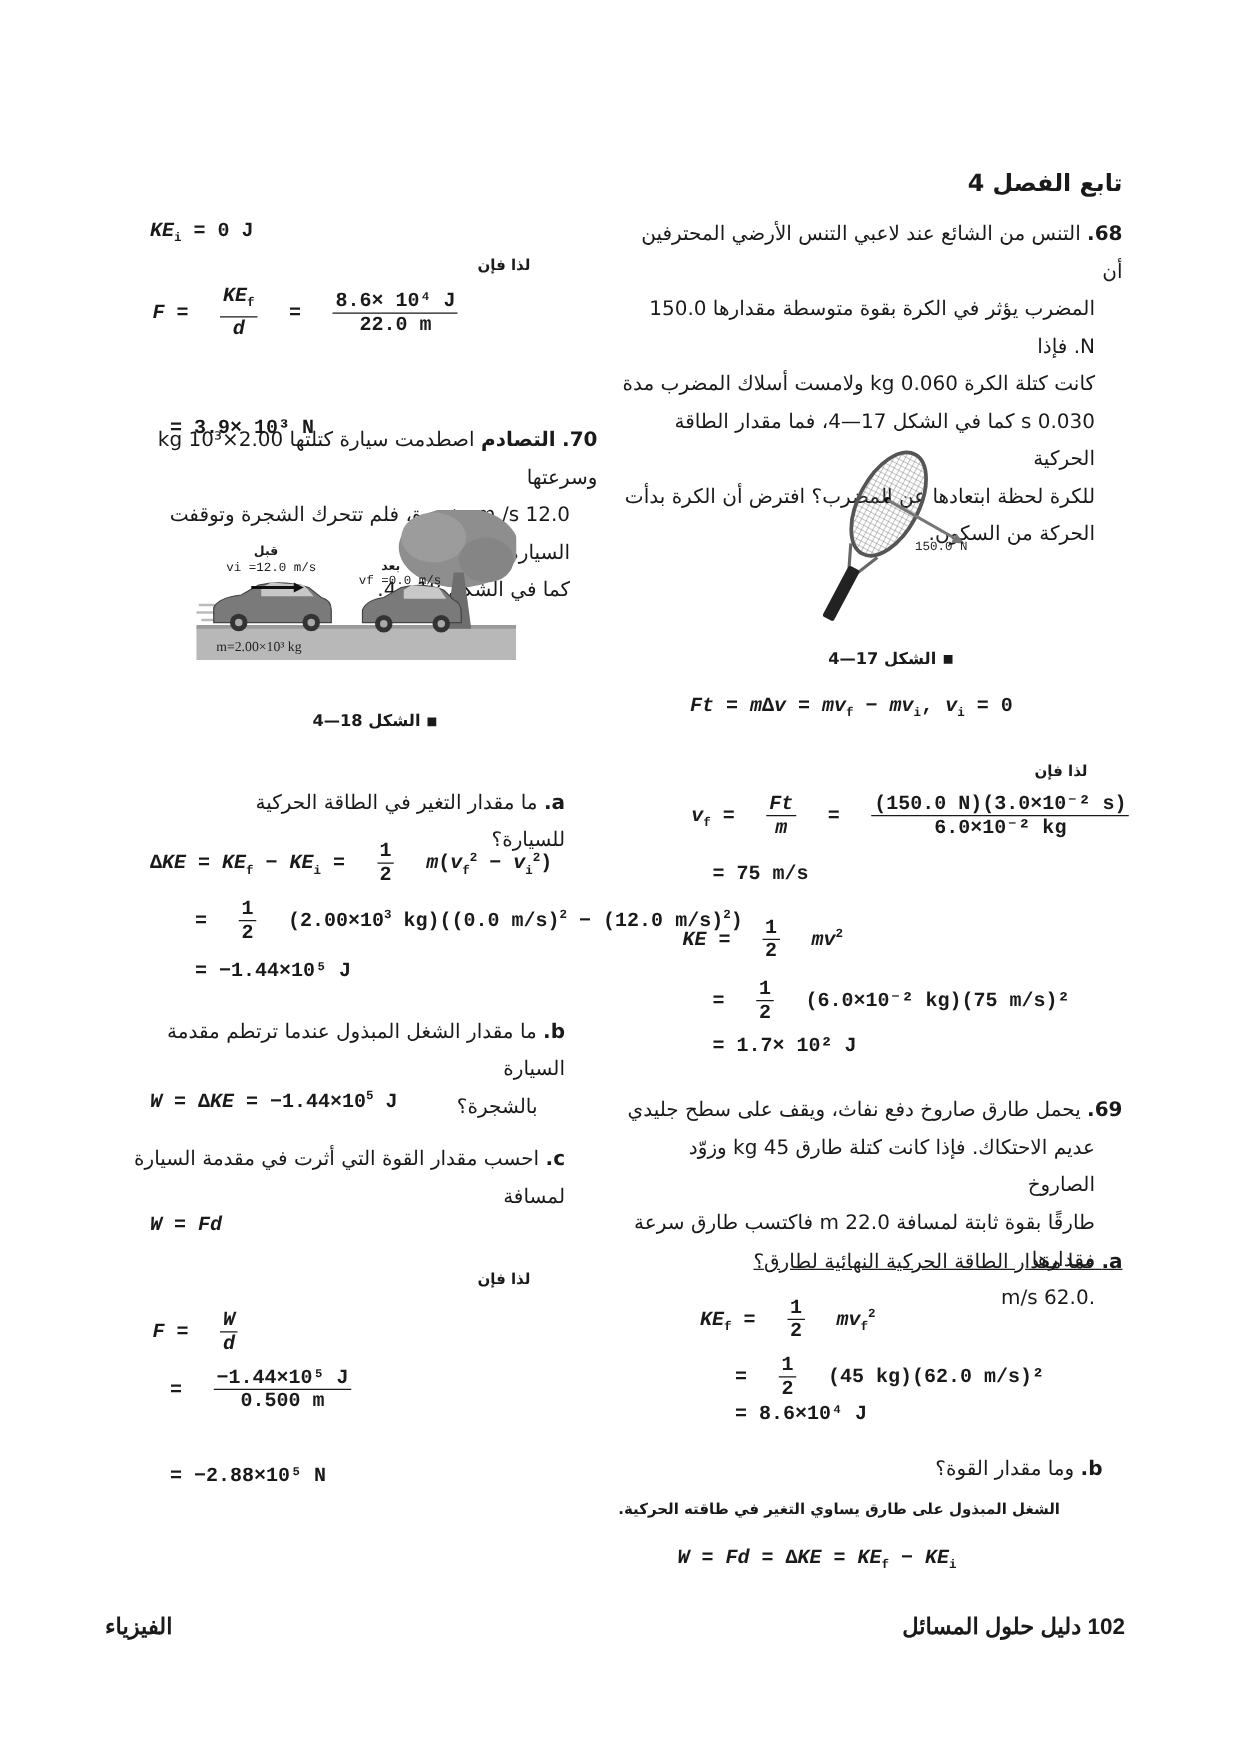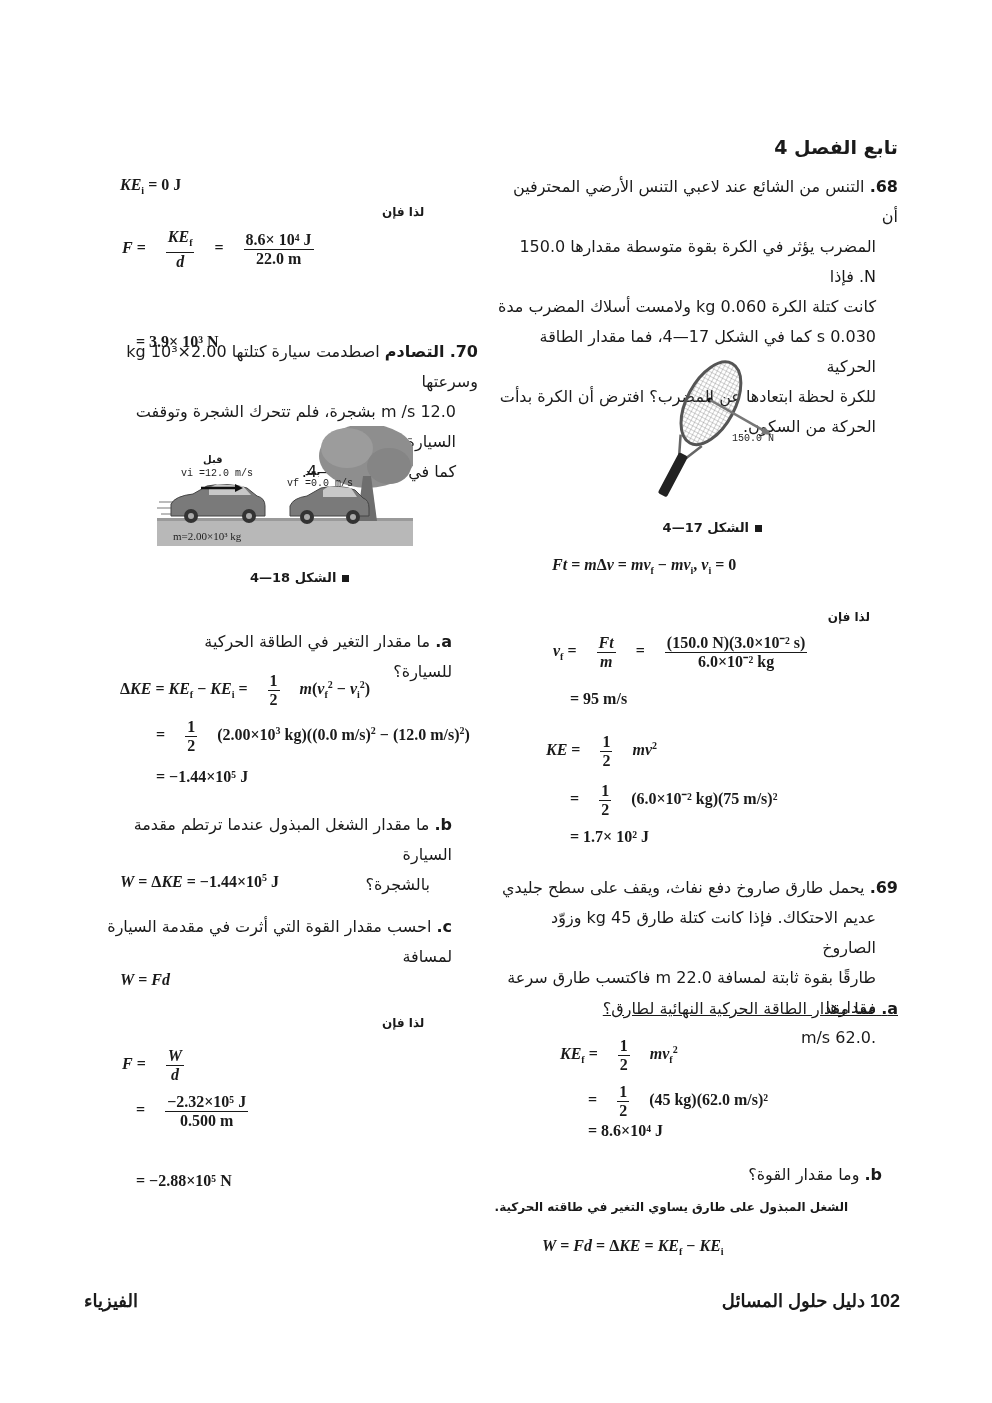--- a/index.html
+++ b/index.html
@@ -2,21 +2,21 @@
 <html><head>
 <meta charset="utf-8">
 <style>
   html, body { margin:0; padding:0; background:#ffffff; }
   body { width:992px; height:1403px; position:relative; overflow:hidden; color:#1a1a1a;
          font-family:"DejaVu Serif", serif; }
   .abs { position:absolute; }
   .ar { direction:rtl; text-align:right; font-family:"DejaVu Sans", sans-serif; font-size:16px; line-height:30px; }
   .ar-bold { font-weight:bold; }
   .num { font-weight:bold; font-family:"DejaVu Sans", sans-serif; }
-  .eq { font-family:Liberation Serif, serif; font-weight:bold; font-size:16px; white-space:nowrap; direction:ltr; }
+  .eq { font-family:Liberation Mono, monospace; font-weight:bold; font-size:16px; white-space:nowrap; direction:ltr; }
   .eq i { font-style:italic; }
   .frac { display:inline-block; vertical-align:middle; text-align:center; margin:0 16px; }
   .frac .n { display:block; border-bottom:1.5px solid #1a1a1a; padding:0 2px; line-height:18px; }
   .frac .d { display:block; padding:0 2px; line-height:18px; }
   .small-ar { font-family:"DejaVu Sans", sans-serif; font-weight:bold; font-size:12px; direction:rtl; }
   .caption { font-family:"DejaVu Sans", sans-serif; font-weight:bold; font-size:13px; direction:rtl; }
   .caption .sq { display:inline-block; width:7px; height:7px; background:#1a1a1a; margin-left:6px; vertical-align:middle; }
   .header-title { font-family:"DejaVu Sans", sans-serif; font-weight:bold; font-size:19px; direction:rtl; }
   .footer { font-family:Liberation Sans, sans-serif; font-weight:bold; font-size:18px; }
   sub, sup { font-size:10px; }
@@ -58,21 +58,21 @@
   <span class="sq"></span><span>الشكل 17—4</span>
 </div>
 
 <div class="abs eq" style="left:552px; top:556px;">
   <i>Ft</i> = <i>m</i>Δ<i>v</i> = <i>mv</i><sub>f</sub> − <i>mv</i><sub>i</sub>, <i>v</i><sub>i</sub> = 0
 </div>
 <div class="abs small-ar" style="right:122px; top:610px;">لذا فإن</div>
 <div class="abs eq" style="left:553px; top:634px;">
   <i>v</i><sub>f</sub> = <span class="frac"><span class="n"><i>Ft</i></span><span class="d"><i>m</i></span></span> = <span class="frac"><span class="n">(150.0 N)(3.0×10⁻² s)</span><span class="d">6.0×10⁻² kg</span></span>
 </div>
-<div class="abs eq" style="left:570px; top:690px;">= 95 m/s</div>
+<div class="abs eq" style="left:570px; top:690px;">= 75 m/s</div>
 <div class="abs eq" style="left:546px; top:733px;">
   <i>KE</i> = <span class="frac"><span class="n">1</span><span class="d">2</span></span> <i>mv</i><sup>2</sup>
 </div>
 <div class="abs eq" style="left:570px; top:782px;">
   = <span class="frac"><span class="n">1</span><span class="d">2</span></span> <span>(6.0×10⁻² kg)(75 m/s)²</span>
 </div>
 <div class="abs eq" style="left:570px; top:828px;">= 1.7× 10² J</div>
 
 <div class="abs ar" style="right:94px; top:873px; width:400px;">
   <div><span class="num">69.</span> <span>يحمل طارق صاروخ دفع نفاث، ويقف على سطح جليدي</span></div>
@@ -107,21 +107,21 @@
   <i>F</i> = <span class="frac"><span class="n"><i>KE</i><sub>f</sub></span><span class="d"><i>d</i></span></span> = <span class="frac"><span class="n">8.6× 10⁴ J</span><span class="d">22.0 m</span></span>
 </div>
 <div class="abs eq" style="left:136px; top:290px;margin-top:43px;">= 3.9× 10³ N</div>
 
 <div class="abs ar" style="left:88px; top:337px; width:390px;">
   <div><span class="num">70.</span> <span class="ar-bold">التصادم</span> <span>اصطدمت سيارة كتلتها 2.00×10³ kg وسرعتها</span></div>
   <div style="padding-right:22px">12.0 m /s بشجرة، فلم تتحرك الشجرة وتوقفت السيارة</div>
   <div style="padding-right:22px">كما في الشكل 18—4.</div>
 </div>
 
-<div class="abs" style="left:157px; top:426px; width:256px; height:120px;">
+<div class="abs" style="left:157px; top:408px; width:256px; height:120px;">
   <svg width="256" height="120" viewBox="0 0 256 120">
 
     <rect x="0" y="94" width="256" height="26" fill="#b8b8b8"></rect>
     <rect x="0" y="92" width="256" height="3" fill="#9a9a9a"></rect>
 
     <ellipse cx="210" cy="30" rx="48" ry="32" fill="#8e8e8e"></ellipse>
     <ellipse cx="190" cy="22" rx="26" ry="20" fill="#9c9c9c"></ellipse>
     <ellipse cx="232" cy="40" rx="22" ry="18" fill="#858585"></ellipse>
     <path d="M200 95 L206 50 L214 50 L220 95 Z" fill="#6e6e6e"></path>
 
@@ -185,21 +185,21 @@
   <div><span class="num">c.</span> <span>احسب مقدار القوة التي أثرت في مقدمة السيارة لمسافة</span></div>
 </div>
 <div class="abs eq" style="left:120px; top:971px;">
   <i>W</i> = <i>Fd</i>
 </div>
 <div class="abs small-ar" style="left:382px; top:1016px;">لذا فإن</div>
 <div class="abs eq" style="left:122px; top:1047px;">
   <i>F</i> = <span class="frac"><span class="n"><i>W</i></span><span class="d"><i>d</i></span></span>
 </div>
 <div class="abs eq" style="left:136px; top:1093px;">
-  = <span class="frac"><span class="n">−2.32×10⁵ J</span><span class="d">0.500 m</span></span>
+  = <span class="frac"><span class="n">−1.44×10⁵ J</span><span class="d">0.500 m</span></span>
 </div>
 <div class="abs eq" style="left:136px; top:1172px;text-align:center;">= −2.88×10⁵ N</div>
 
 <div class="abs footer" style="right:92px; top:1290px; direction:rtl;">
   <span>102</span>
   <span>دليل حلول المسائل</span>
 </div>
 <div class="abs footer" style="left:84px; top:1290px; direction:rtl;">الفيزياء</div>
 
 </body></html>

